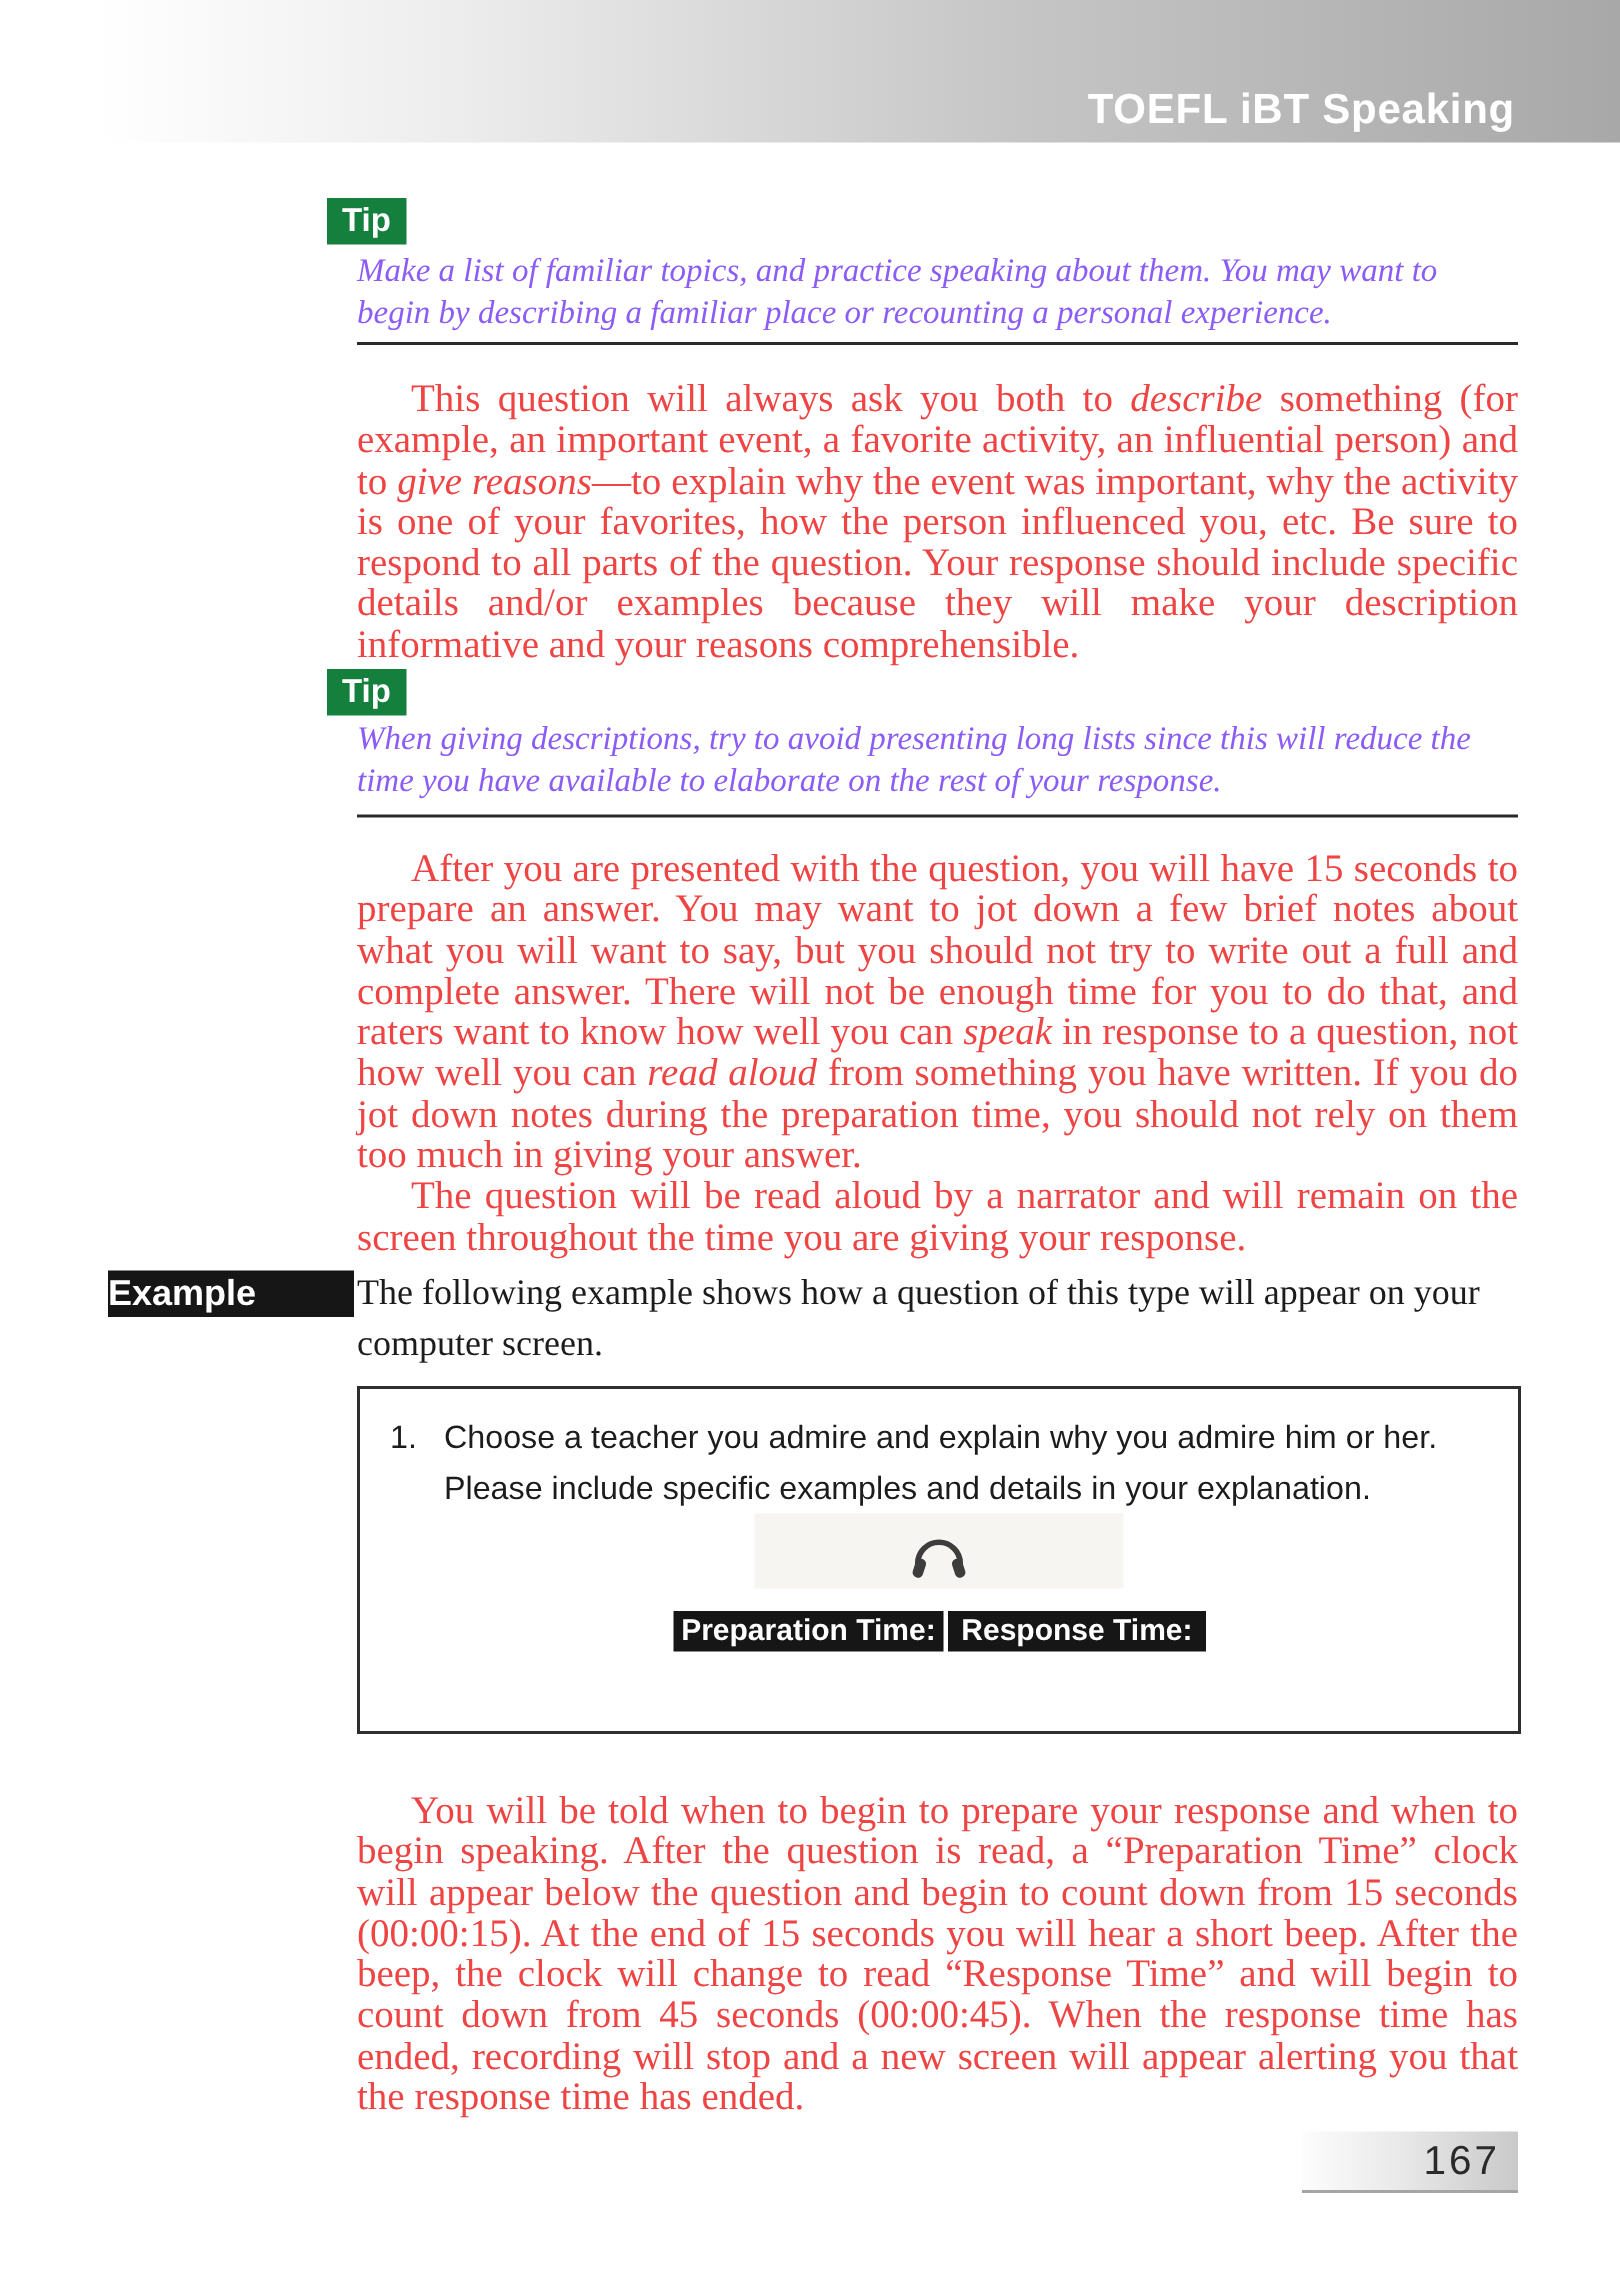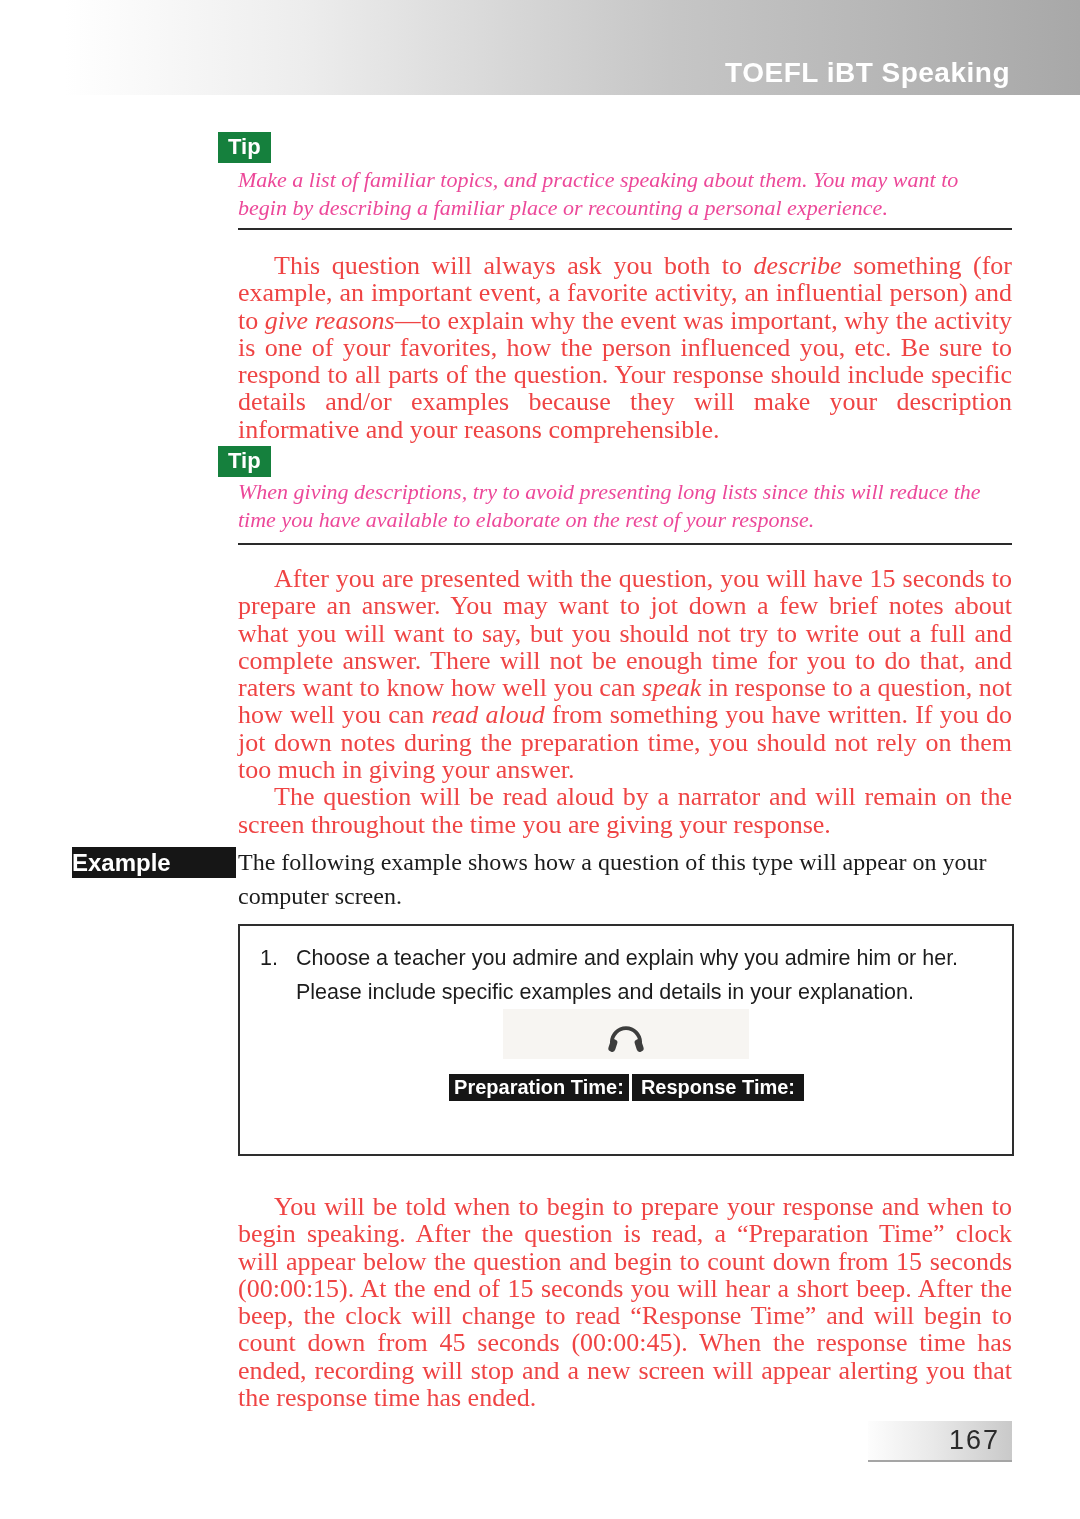--- a/index.html
+++ b/index.html
@@ -45,21 +45,21 @@
   .tip1 { top: 132px; }
   .tip2 { top: 446px; }
 
   .tip-text {
     position: absolute;
     left: 238px;
     width: 774px;
     font-style: italic;
     font-size: 22px;
     line-height: 27.5px;
-    color: #ec4899;
+    color: #8b5cf6;
   }
   .tip1-text { top: 166px; }
   .tip2-text { top: 478px; }
 
   .rule {
     position: absolute;
     left: 238px;
     width: 774px;
     border-top: 2.5px solid #2a2a2a;
   }

